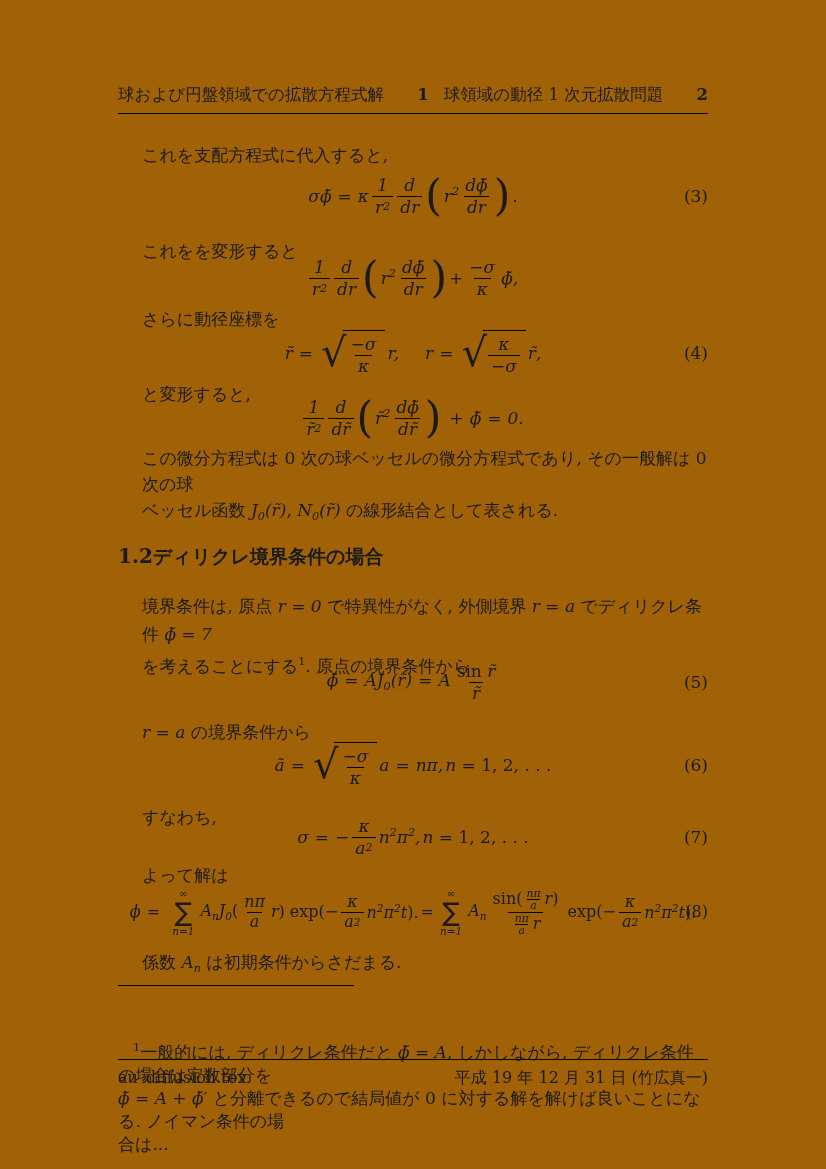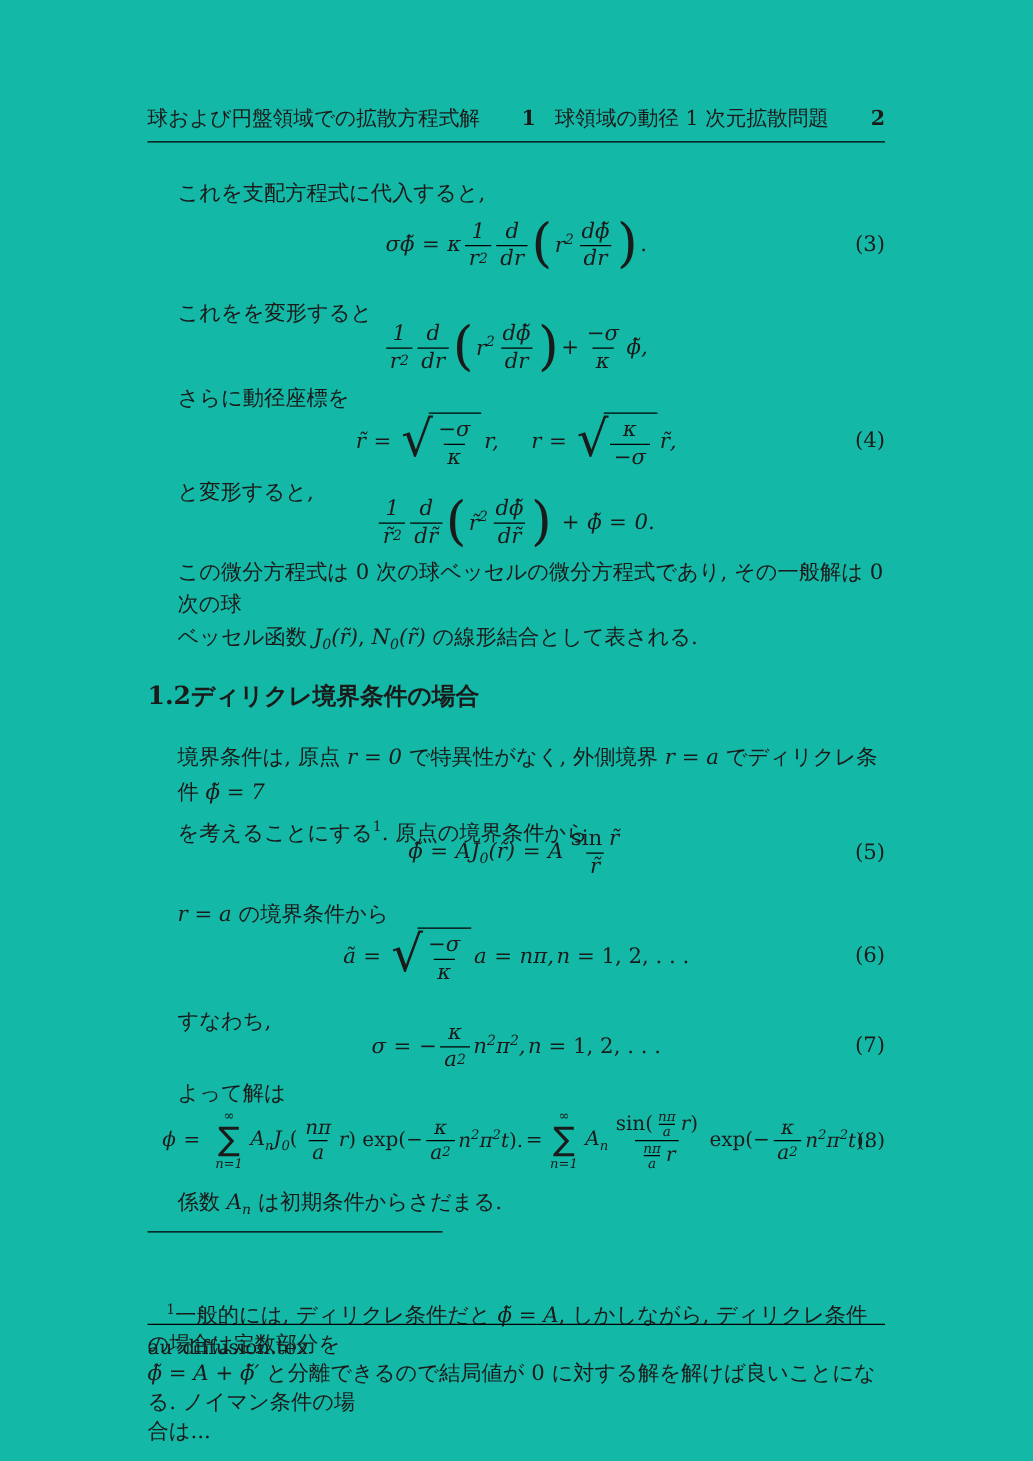--- a/index.html
+++ b/index.html
@@ -1,16 +1,16 @@
 <!DOCTYPE html>
 <html><head>
 <meta charset="utf-8">
 <style>
   html,body{margin:0;padding:0;background:#fff;}
-  .page{position:relative;width:826px;height:1169px;background:#14b8a6;color:#1a1a1a;
+  .page{position:relative;width:826px;height:1169px;background:#a16207;color:#1a1a1a;
         font-family:"DejaVu Serif","DejaVu Sans","Liberation Serif",serif;font-size:17px;overflow:hidden;}
   .blk{position:absolute;left:118px;right:118px;}
   
   .hdr{top:84px;display:flex;align-items:baseline;border-bottom:1.3px solid #000;padding-bottom:7px;font-size:16.5px;}
   .hdr .hm{margin-left:auto;display:flex;gap:15px;align-items:baseline;}
   .hdr .hr{margin-left:auto;font-weight:bold;}
   .hdr b{font-weight:bold;}
   
   .t{line-height:26px;margin-left:24px;}
   
@@ -358,15 +358,16 @@
 
   <div class="blk fnrule"></div>
   <div class="blk fn">
     <div><span class="ind"></span><sup>1</sup><span>一般的には, ディリクレ条件だと </span><span class="m">ϕ̃ = A</span><span>, しかしながら, ディリクレ条件の場合は定数部分を</span></div>
     <div><span class="m">ϕ̃ = A + ϕ̃′</span><span> と分離できるので結局値が 0 に対する解を解けば良いことになる. ノイマン条件の場</span></div>
     <div>合は...</div>
   </div>
 
   <div class="blk ftr">
     <span>au˙diffusion.tex</span>
+    <span>平成 19 年 12 月 31 日 (竹広真一)</span>
   </div>
 
 </div>
 
 </body></html>

